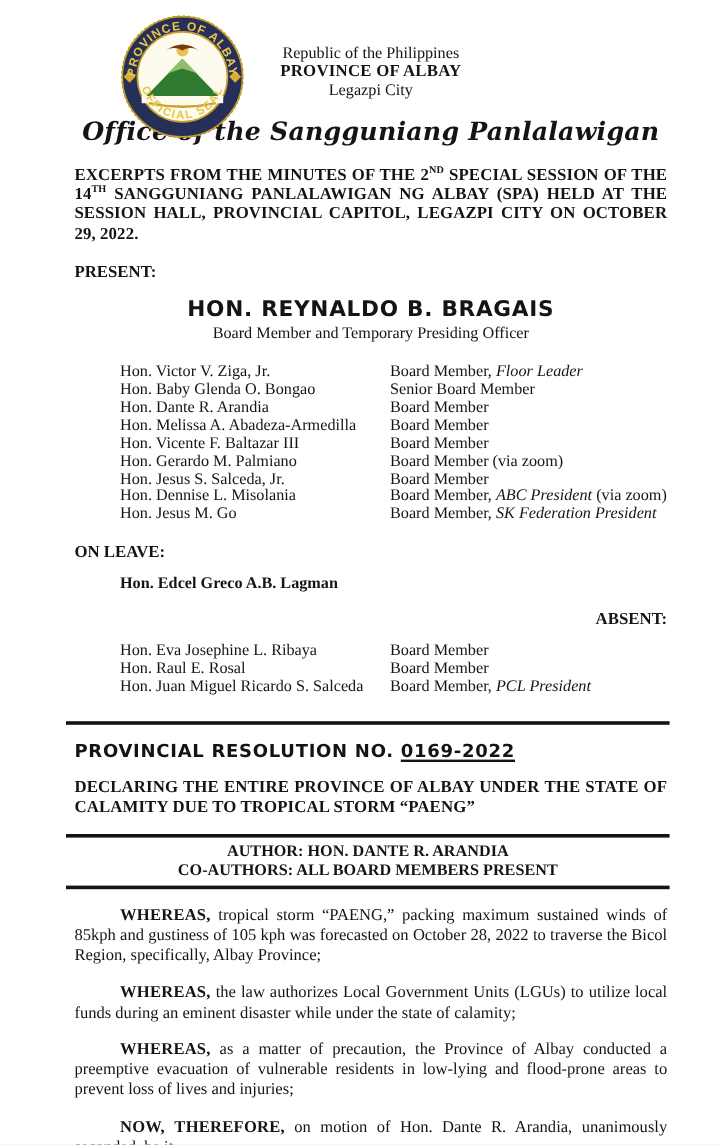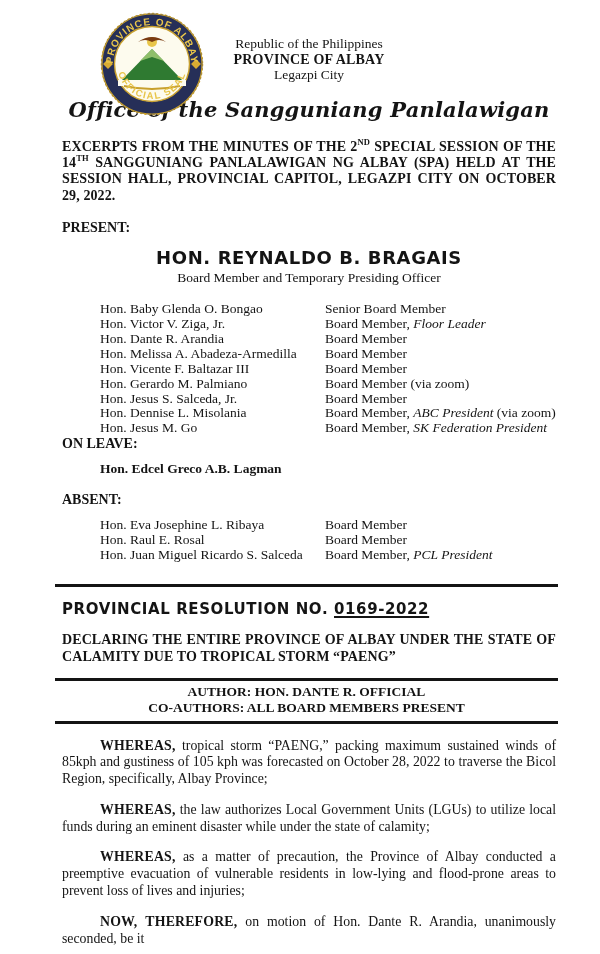--- a/index.html
+++ b/index.html
@@ -36,23 +36,23 @@
   .presiding-name{font-size:18px;}
   .presiding-title{font-size:13.5px;margin-top:2px;}
 
   
   .member-list{margin-top:16px;}
   .member-row{display:flex;padding-left:38px;font-size:13.5px;line-height:14.9px;}
   .member-name{width:225px;flex:0 0 225px;}
   .member-role{flex:1;}
   .member-role em{font-style:italic;}
 
-  .onleave-label{}
+  .onleave-label{margin-top:17px;}
   .onleave-list{margin-top:10px;font-weight:bold;}
-  .absent-label{margin-top:15px;}
+  .absent-label{margin-top:15px;text-align:right;}
   .absent-list{margin-top:10px;}
 
   
   .rule{border-top:3px solid #141414;margin-left:-7px;margin-right:-2px;}
   .rule-top{margin-top:21px;}
 
   
   .res-heading{text-align:left;margin-top:13px;font-size:15px;}
   .res-number{text-decoration:underline;text-decoration-thickness:2px;text-underline-offset:2px;}
   .res-title{
@@ -114,28 +114,28 @@
 
     <div class="section-label present-label">PRESENT:</div>
 
     <div class="presiding">
       <div class="presiding-name comic">HON. REYNALDO B. BRAGAIS</div>
       <div class="presiding-title">Board Member and Temporary Presiding Officer</div>
     </div>
 
     <div class="member-list">
       <div class="member-row">
+          <span class="member-name">Hon. Victor V. Ziga, Jr.</span>
+          <span class="member-role"><span>Board Member, </span><em>Floor Leader</em><span></span></span>
+        </div>
+      <div class="member-row">
           <span class="member-name">Hon. Baby Glenda O. Bongao</span>
           <span class="member-role"><span>Senior Board Member</span><em></em><span></span></span>
         </div>
       <div class="member-row">
-          <span class="member-name">Hon. Victor V. Ziga, Jr.</span>
-          <span class="member-role"><span>Board Member, </span><em>Floor Leader</em><span></span></span>
-        </div>
-      <div class="member-row">
           <span class="member-name">Hon. Dante R. Arandia</span>
           <span class="member-role"><span>Board Member</span><em></em><span></span></span>
         </div>
       <div class="member-row">
           <span class="member-name">Hon. Melissa A. Abadeza-Armedilla</span>
           <span class="member-role"><span>Board Member</span><em></em><span></span></span>
         </div>
       <div class="member-row">
           <span class="member-name">Hon. Vicente F. Baltazar III</span>
           <span class="member-role"><span>Board Member</span><em></em><span></span></span>
@@ -181,21 +181,21 @@
         </div>
     </div>
 
     <div class="rule rule-top"></div>
 
     <div class="res-heading comic"><span>PROVINCIAL RESOLUTION NO. </span><span class="res-number">0169-2022</span></div>
 
     <div class="res-title">DECLARING THE ENTIRE PROVINCE OF ALBAY UNDER THE STATE OF CALAMITY DUE TO TROPICAL STORM “PAENG”</div>
 
     <div class="author-block">
-      <div>AUTHOR: HON. DANTE R. OFFICIAL</div>
+      <div>AUTHOR: HON. DANTE R. ARANDIA</div>
       <div>CO-AUTHORS: ALL BOARD MEMBERS PRESENT</div>
     </div>
 
     <p class="body-par"><b>WHEREAS,</b><span> tropical storm “PAENG,” packing maximum sustained winds of 85kph and gustiness of 105 kph was forecasted on October 28, 2022 to traverse the Bicol Region, specifically, Albay Province;</span></p>
     <p class="body-par"><b>WHEREAS,</b><span> the law authorizes Local Government Units (LGUs) to utilize local funds during an eminent disaster while under the state of calamity;</span></p>
     <p class="body-par"><b>WHEREAS,</b><span> as a matter of precaution, the Province of Albay conducted a preemptive evacuation of vulnerable residents in low-lying and flood-prone areas to prevent loss of lives and injuries;</span></p>
     <p class="body-par"><b>NOW, THEREFORE,</b><span> on motion of Hon. Dante R. Arandia, unanimously seconded, be it</span></p>
 
   </div>
 </div>

